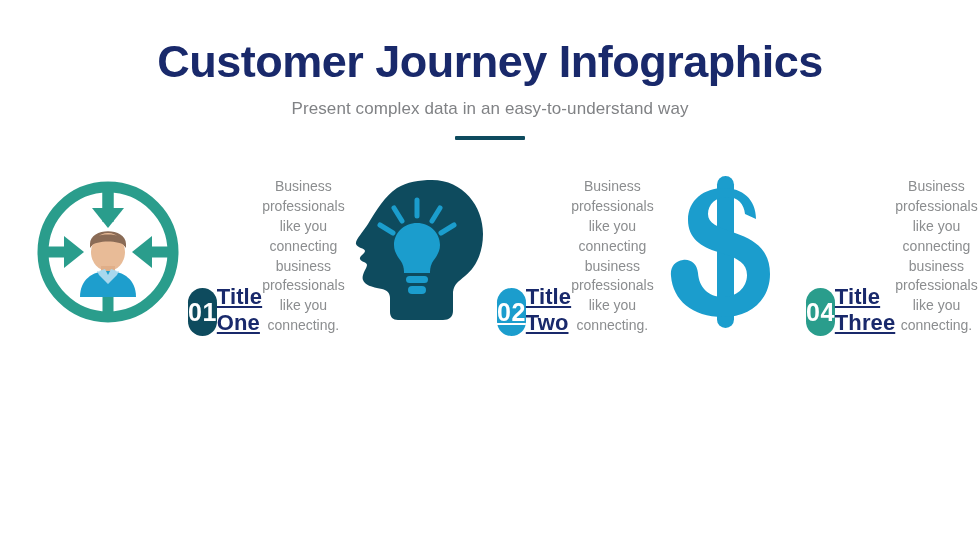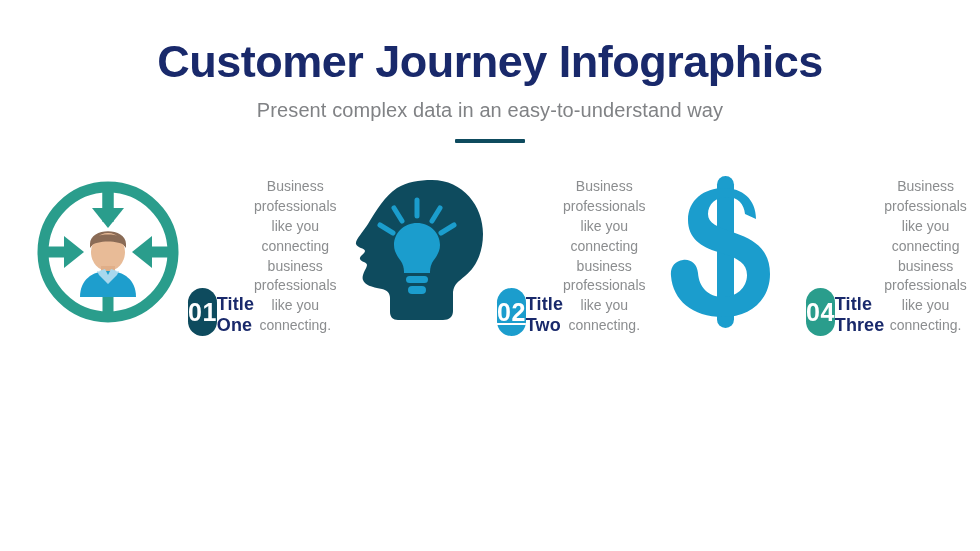--- a/index.html
+++ b/index.html
@@ -32,21 +32,21 @@
   .main-title {
     font-size: 45px;
     font-weight: bold;
     color: #19296b;
     letter-spacing: -0.5px;
     line-height: 1.05;
     margin: 0;
     white-space: nowrap;
   }
   .subtitle {
-    font-size: 20px;
+    font-size: 17px;
     color: #808285;
     margin: 14px 0 0 0;
     letter-spacing: 0.1px;
   }
   .divider {
     width: 70px;
     height: 4px;
     background: #0e4b5e;
     margin: 17px auto 0 auto;
     border-radius: 1px;
@@ -86,25 +86,26 @@
     font-size: 25px;
     font-weight: bold;
     letter-spacing: 0.5px;
     margin-top: 12px;
   }
   .badge-1 { background: #0e4b5e; }
   .badge-2 { background: #1b9dcd; text-decoration: underline; }
   .badge-3 { background: #2a9d8c; }
 
   .col-title {
-    font-size: 18px;
+    font-size: 22px;
     font-weight: bold;
     color: #19296b;
     margin-top: 30px;
     letter-spacing: 0.1px;
+    text-decoration: underline;
   }
   .col-desc {
     font-size: 14px;
     color: #8b8d8f;
     line-height: 1.42;
     text-align: center;
     margin-top: 2px;
     width: 250px;
   }
 </style>

